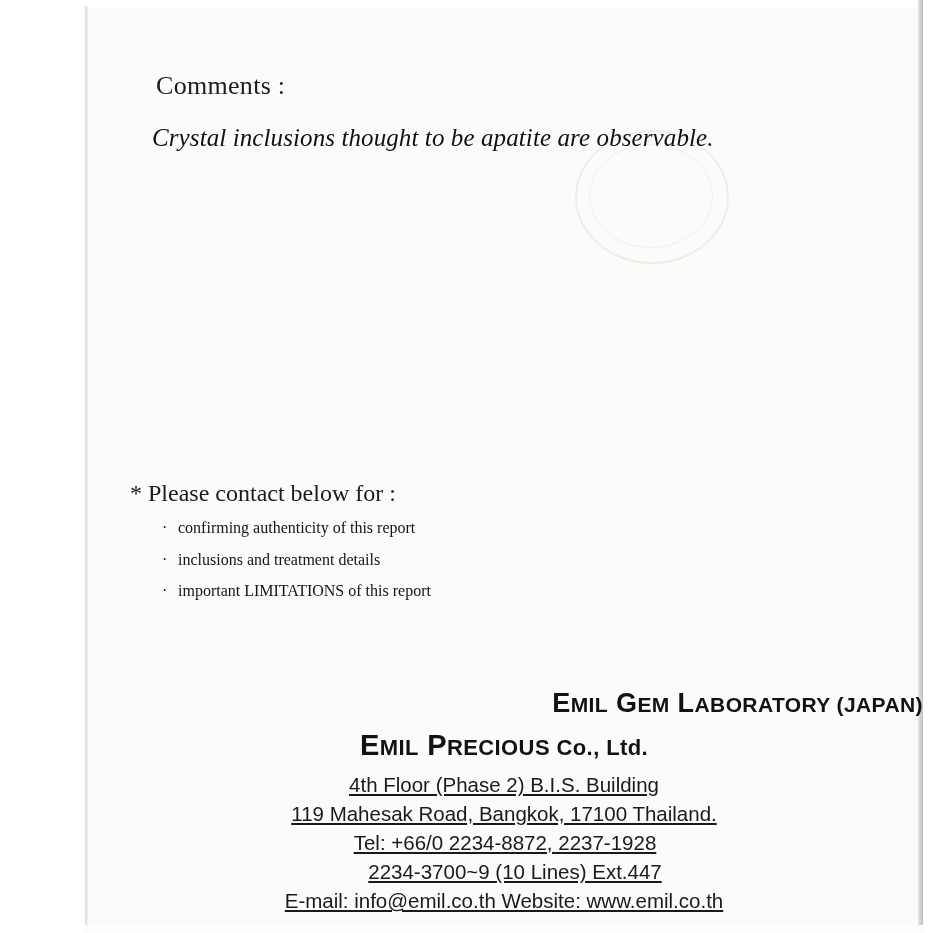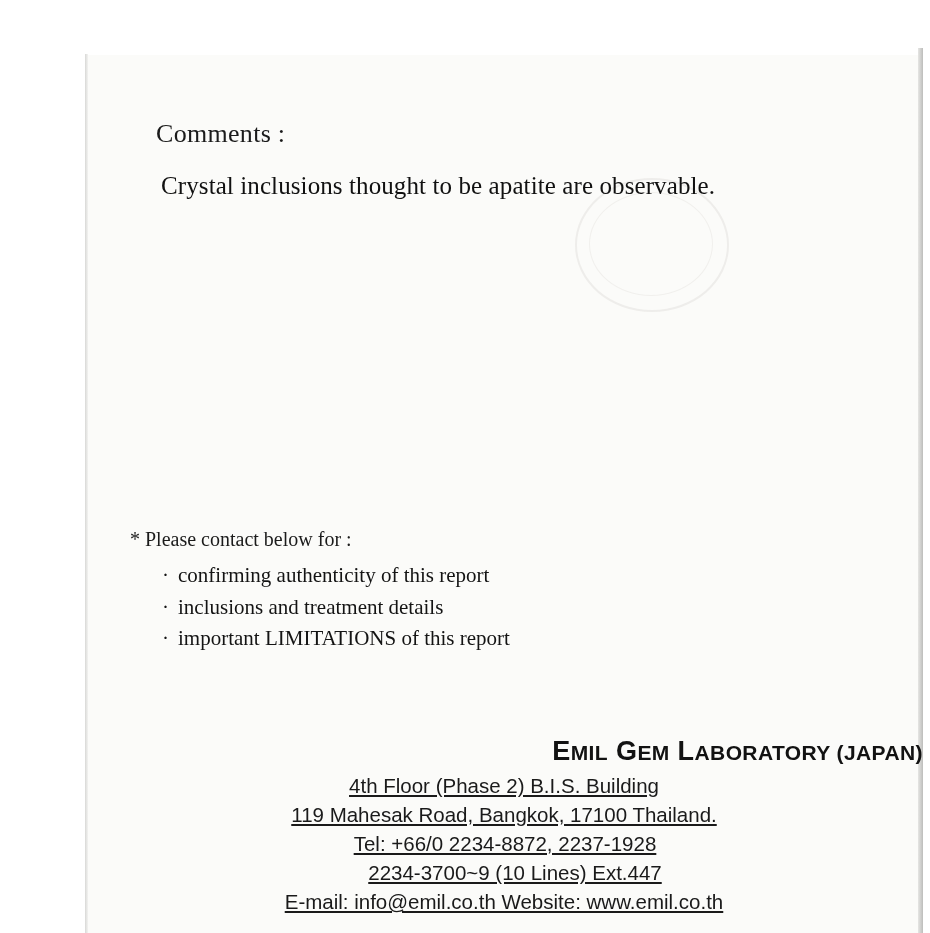--- a/index.html
+++ b/index.html
@@ -14,21 +14,20 @@
     overflow: hidden;
   }
 
   
   .scan {
     position: absolute;
     left: 0; top: 0;
     width: 930px;
     height: 657px;
     background: #ffffff;
-    margin-top: 48px;
   }
 
   .page {
     position: absolute;
     left: 85px;
     top: 6px;
     width: 838px;
     height: 921px;
     background: #fbfbf9;
     box-shadow: none;
@@ -90,45 +89,46 @@
     position: absolute;
     left: 156px;
     top: 71px;
     font-size: 26px;
     color: #1b1b1b;
     letter-spacing: .3px;
   }
 
   .comment-text {
     position: absolute;
-    left: 161px;
+    left: 152px;
     top: 124px;
     font-size: 25px;
     color: #111111;
     letter-spacing: .1px;
+    font-style: italic;
   }
 
   .contact-head {
     position: absolute;
     left: 130px;
     top: 480px;
-    font-size: 20px;
+    font-size: 24px;
     color: #1b1b1b;
   }
 
   .bullets {
     position: absolute;
     left: 162px;
     top: 512px;
     margin: 0;
     padding: 0;
     list-style: none;
   }
   .bullets li {
-    font-size: 21px;
+    font-size: 16px;
     color: #141414;
     line-height: 31.5px;
     white-space: nowrap;
   }
   .bullets li .dot {
     display: inline-block;
     width: 16px;
     color: #141414;
   }
 
@@ -195,20 +195,21 @@
   <ul class="bullets">
     <li><span class="dot">·</span><span>confirming authenticity of this report</span></li>
     <li><span class="dot">·</span><span>inclusions and treatment details</span></li>
     <li><span class="dot">·</span><span>important LIMITATIONS of this report</span></li>
   </ul>
 
   <div class="lab-block">
 
     <div class="lab-name"><span>E</span><span class="small">MIL</span><span> G</span><span class="small">EM</span><span> L</span><span class="small">ABORATORY</span><span class="small"> (JAPAN)</span></div>
 
+    <div class="company"><span>E</span><span class="small">MIL</span><span> P</span><span class="small">RECIOUS</span><span class="small"> Co., Ltd.</span></div>
 
     <div class="addr">4th Floor (Phase 2) B.I.S. Building</div>
     <div class="addr">119 Mahesak Road, Bangkok, 17100 Thailand.</div>
     <div class="addr indent2">Tel: +66/0 2234-8872, 2237-1928</div>
     <div class="addr indent1">2234-3700~9 (10 Lines) Ext.447</div>
     <div class="addr">E-mail: info@emil.co.th   Website: www.emil.co.th</div>
 
   </div>
 
 </div>

